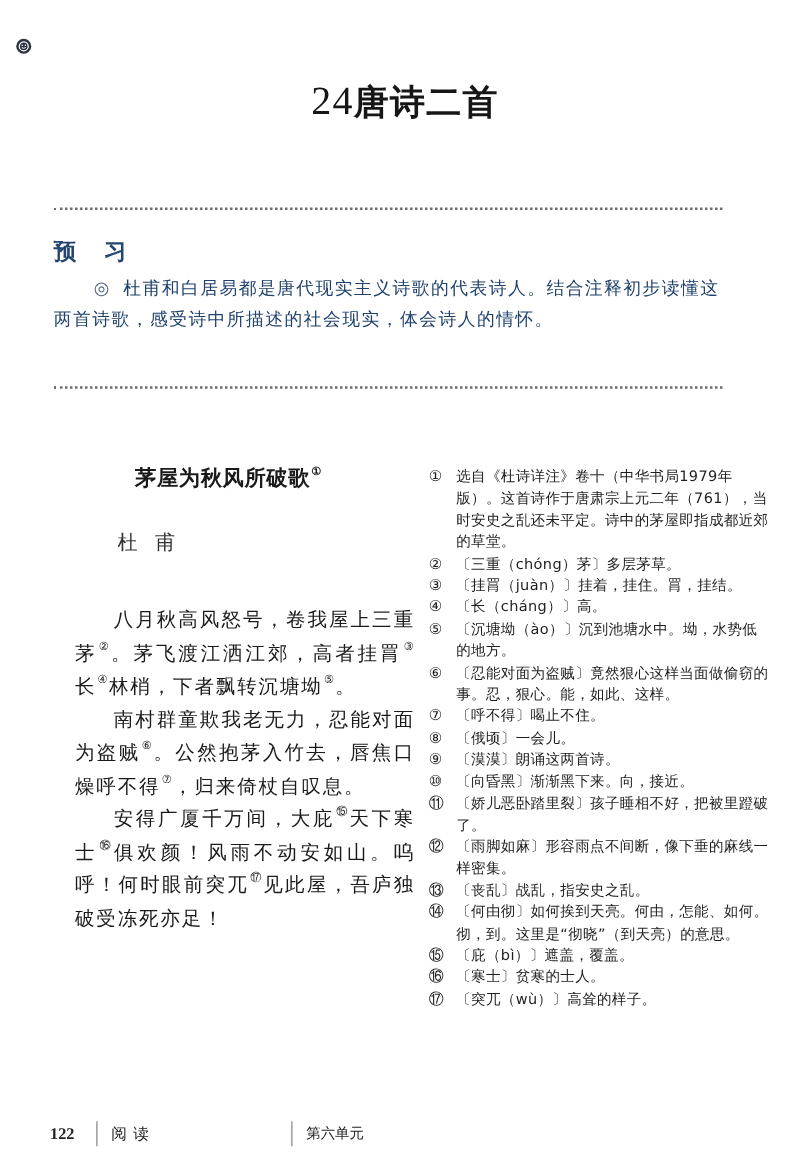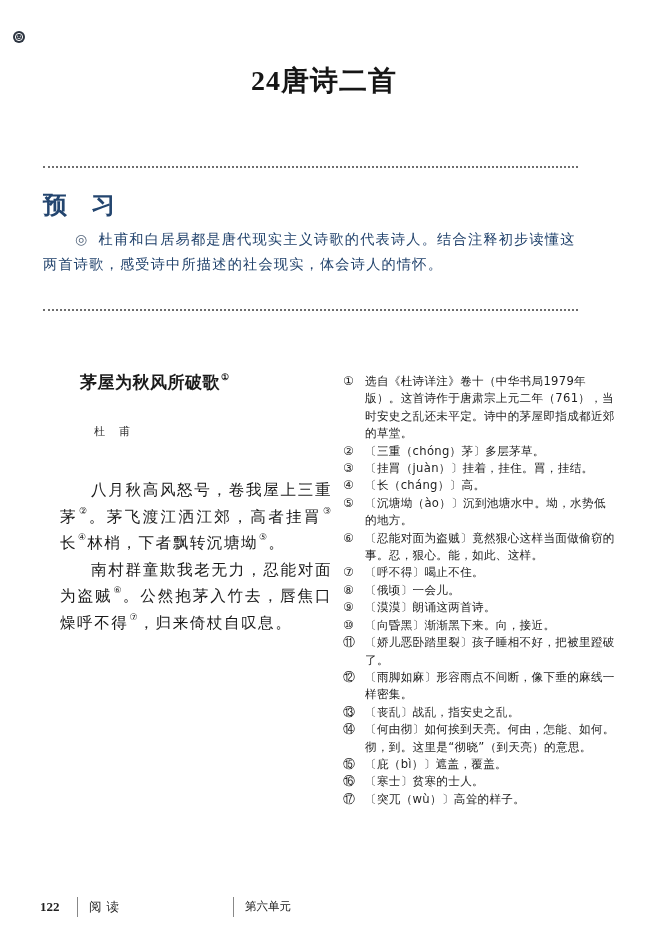--- a/index.html
+++ b/index.html
@@ -35,43 +35,43 @@
       top: 62px;
       text-align: center;
       font-family: "DejaVu Serif", "Liberation Serif", serif;
       font-size: 28px;
       font-weight: bold;
       color: #161616;
       letter-spacing: 1px;
     }
     .lesson-title .num {
       font-family: "Liberation Serif", serif;
-      font-weight: bold;
-      font-size: 28px;
+      font-weight: normal;
+      font-size: 32px;
     }
     .dotted-rule {
       position: absolute;
       left: 43px;
       width: 535px;
       height: 0;
       border-top: 2px dotted #6e6e6e;
     }
     .rule-top { top: 166px; }
     .rule-bottom { top: 309px; }
 
     .preview {
       position: absolute;
       left: 43px;
       top: 189px;
       width: 540px;
       color: #1d3f6e;
       font-family: "DejaVu Serif", "Liberation Serif", serif;
     }
     .preview-heading {
-      font-size: 24px;
+      font-size: 18px;
       letter-spacing: 8px;
       color: #23456f;
       margin-bottom: 6px;
       font-weight: bold;
     }
     .preview-item {
       font-size: 14.2px;
       line-height: 25px;
       letter-spacing: 1.2px;
       text-indent: 32px;
@@ -87,26 +87,26 @@
       left: 60px;
       top: 371px;
       width: 272px;
       font-family: "DejaVu Sans", "Liberation Sans", sans-serif;
       color: #1a1a1a;
     }
     .poem-title {
       font-family: Liberation Sans, sans-serif;
       font-size: 17px;
       font-weight: bold;
-      margin-left: 20px;
+      margin-left: 48px;
       letter-spacing: 0.5px;
     }
     .poem-author {
       font-family: "DejaVu Serif", "Liberation Serif", serif;
-      font-size: 11px;
+      font-size: 16px;
       margin-left: 34px;
       margin-top: 30px;
       letter-spacing: 14px;
       color: #333;
     }
     .stanzas { margin-top: 38px; }
     .stanza {
       font-size: 15.6px;
       line-height: 26.5px;
       letter-spacing: 1.5px;
@@ -215,20 +215,21 @@
 <div class="dotted-rule rule-bottom"></div>
 
 <div class="poem">
   <div class="poem-title">
     <span>茅屋为秋风所破歌</span><sup class="fn">①</sup>
   </div>
   <div class="poem-author">杜甫</div>
   <div class="stanzas">
     <p class="stanza">八月秋高风怒号，卷我屋上三重茅<sup class="fn">②</sup>。茅飞渡江洒江郊，高者挂罥<sup class="fn">③</sup>长<sup class="fn">④</sup>林梢，下者飘转沉塘坳<sup class="fn">⑤</sup>。</p>
     <p class="stanza">南村群童欺我老无力，忍能对面为盗贼<sup class="fn">⑥</sup>。公然抱茅入竹去，唇焦口燥呼不得<sup class="fn">⑦</sup>，归来倚杖自叹息。</p>
+    <p class="stanza">安得广厦千万间，大庇<sup class="fn">⑮</sup>天下寒士<sup class="fn">⑯</sup>俱欢颜！风雨不动安如山。呜呼！何时眼前突兀<sup class="fn">⑰</sup>见此屋，吾庐独破受冻死亦足！</p>
   </div>
 </div>
 
 <div class="notes">
   <div class="note">
       <span class="mark">①</span>
       <span class="txt">选自《杜诗详注》卷十（中华书局1979年版）。这首诗作于唐肃宗上元二年（761），当时安史之乱还未平定。诗中的茅屋即指成都近郊的草堂。</span>
     </div>
   <div class="note">
       <span class="mark">②</span>

